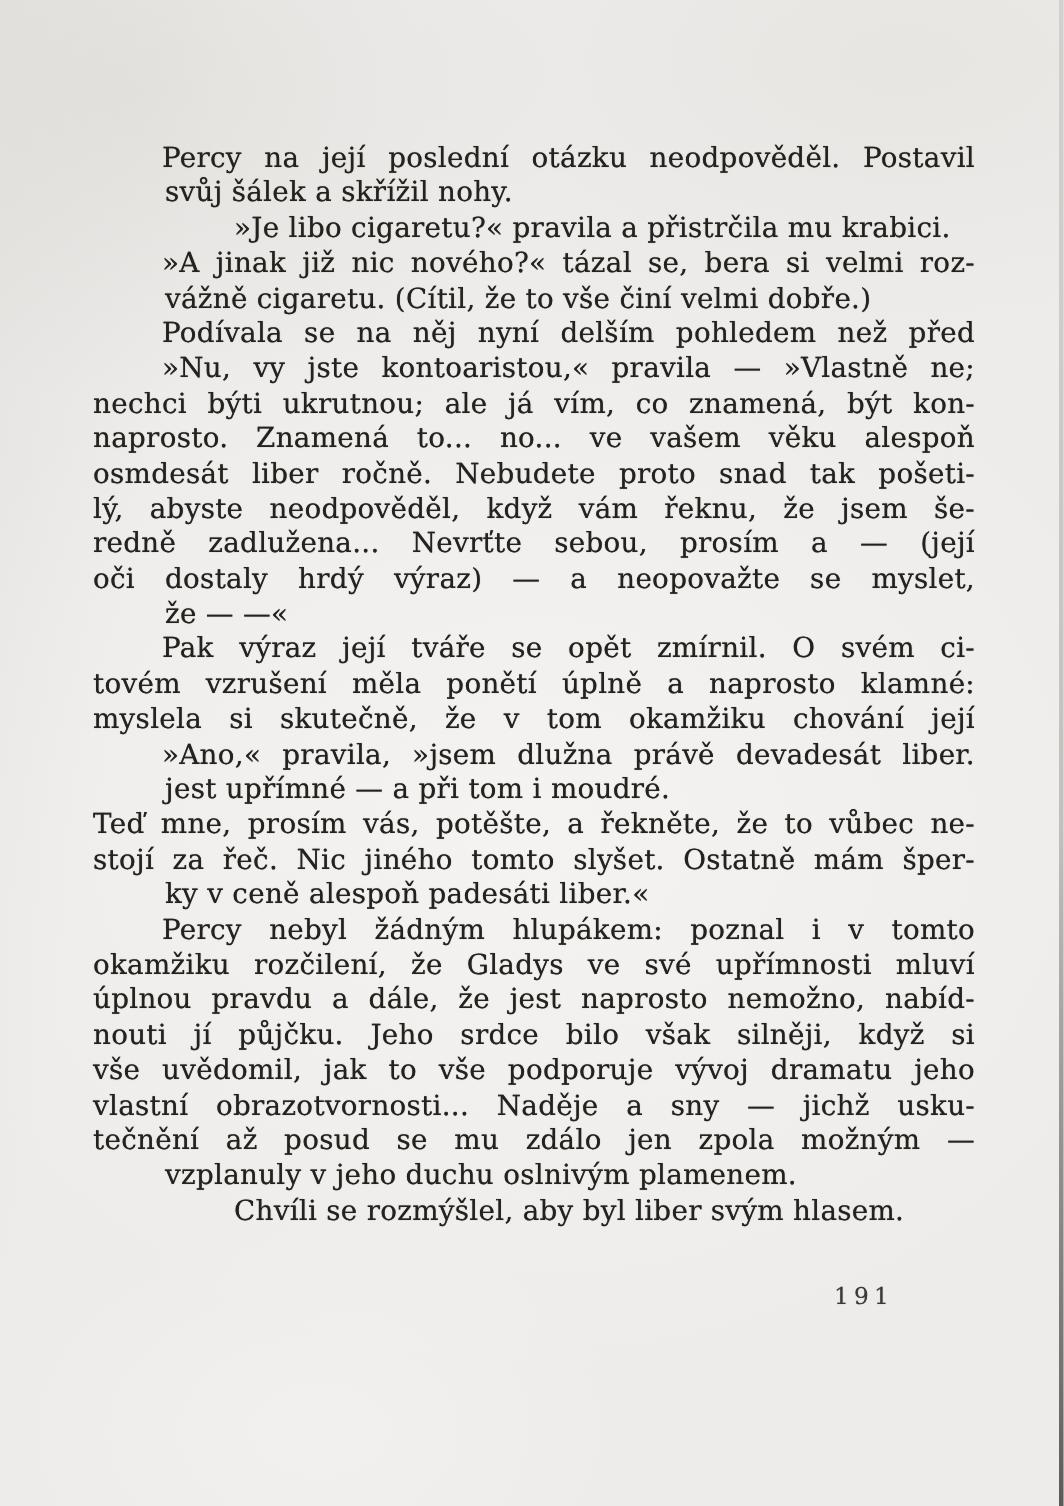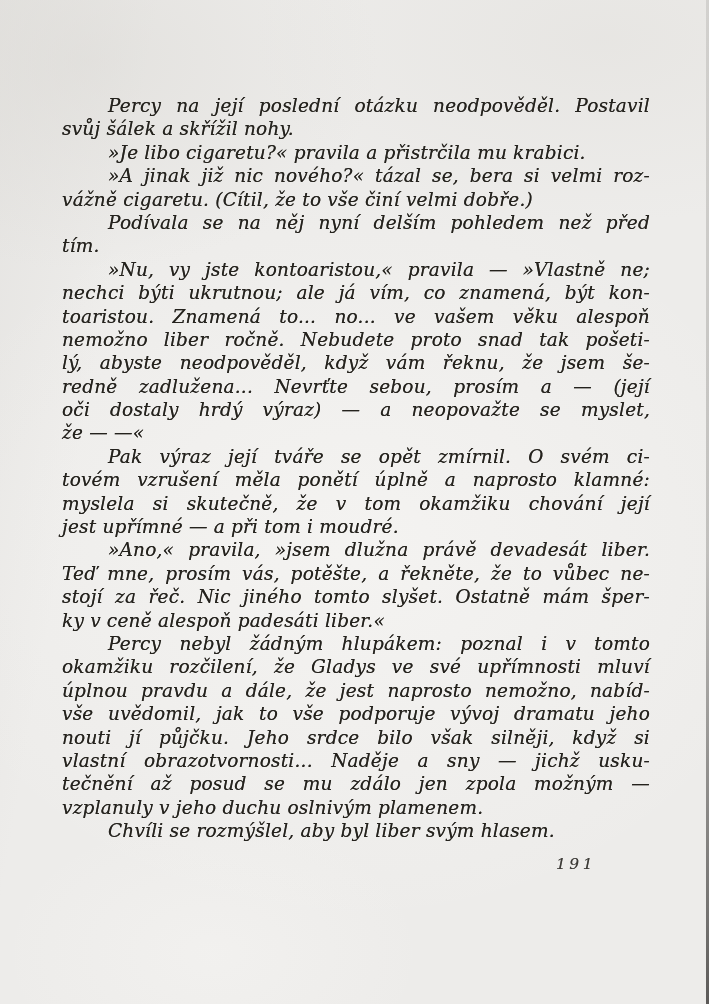--- a/index.html
+++ b/index.html
@@ -21,21 +21,20 @@
   .page {
     position: absolute;
     inset: 0;
     background-color: var(--paper);
     background-image:
       radial-gradient(ellipse 420px 300px at 12% 6%, rgba(219,217,213,0.55), rgba(219,217,213,0) 70%),
       radial-gradient(ellipse 500px 260px at 85% 4%, rgba(224,222,218,0.45), rgba(224,222,218,0) 70%),
       radial-gradient(ellipse 600px 500px at 50% 55%, rgba(249,248,246,0.6), rgba(249,248,246,0) 75%),
       radial-gradient(ellipse 300px 200px at 30% 95%, rgba(246,245,243,0.5), rgba(246,245,243,0) 70%),
       linear-gradient(100deg, rgba(210,208,204,0.30), rgba(210,208,204,0) 18%);
-    font-style: italic;
   }
   .edge-right {
     position: absolute;
     top: 0;
     right: 0;
     width: 3px;
     height: 100%;
     background: linear-gradient(to bottom,
       rgba(120,118,114,0.20) 0%,
       rgba(110,108,104,0.35) 55%,
@@ -57,20 +56,21 @@
     line-height: 23.4px;
     text-align: justify;
     text-align-last: justify;
     white-space: normal;
   }
   .line.indent {
     text-indent: 46px;
   }
   .line.end {
     text-align-last: left;
+    margin-left: 48px;
   }
   .page-number {
     position: absolute;
     top: 855px;
     left: 556px;
     width: 90px;
     text-align: left;
     font-size: 15.5px;
     letter-spacing: 3.5px;
     color: #3c3a36;
@@ -82,42 +82,41 @@
 <body>
 
 <div class="page">
   <div class="textblock">
       <div class="line indent">Percy na její poslední otázku neodpověděl. Postavil</div>
       <div class="line end">svůj šálek a skřížil nohy.</div>
       <div class="line indent end">»Je libo cigaretu?« pravila a přistrčila mu krabici.</div>
       <div class="line indent">»A jinak již nic nového?« tázal se, bera si velmi roz-</div>
       <div class="line end">vážně cigaretu. (Cítil, že to vše činí velmi dobře.)</div>
       <div class="line indent">Podívala se na něj nyní delším pohledem než před</div>
-      <div class="line end">tím.</div>
       <div class="line indent">»Nu, vy jste kontoaristou,« pravila — »Vlastně ne;</div>
       <div class="line">nechci býti ukrutnou; ale já vím, co znamená, být kon-</div>
-      <div class="line">toaristou. Znamená to... no... ve vašem věku alespoň</div>
-      <div class="line">nemožno liber ročně. Nebudete proto snad tak pošeti-</div>
+      <div class="line">naprosto. Znamená to... no... ve vašem věku alespoň</div>
+      <div class="line">osmdesát liber ročně. Nebudete proto snad tak pošeti-</div>
       <div class="line">lý, abyste neodpověděl, když vám řeknu, že jsem še-</div>
       <div class="line">redně zadlužena... Nevrťte sebou, prosím a — (její</div>
       <div class="line">oči dostaly hrdý výraz) — a neopovažte se myslet,</div>
       <div class="line end">že — —«</div>
       <div class="line indent">Pak výraz její tváře se opět zmírnil. O svém ci-</div>
       <div class="line">tovém vzrušení měla ponětí úplně a naprosto klamné:</div>
       <div class="line">myslela si skutečně, že v tom okamžiku chování její</div>
+      <div class="line indent">»Ano,« pravila, »jsem dlužna právě devadesát liber.</div>
       <div class="line end">jest upřímné — a při tom i moudré.</div>
-      <div class="line indent">»Ano,« pravila, »jsem dlužna právě devadesát liber.</div>
       <div class="line">Teď mne, prosím vás, potěšte, a řekněte, že to vůbec ne-</div>
       <div class="line">stojí za řeč. Nic jiného tomto slyšet. Ostatně mám šper-</div>
       <div class="line end">ky v ceně alespoň padesáti liber.«</div>
       <div class="line indent">Percy nebyl žádným hlupákem: poznal i v tomto</div>
       <div class="line">okamžiku rozčilení, že Gladys ve své upřímnosti mluví</div>
       <div class="line">úplnou pravdu a dále, že jest naprosto nemožno, nabíd-</div>
+      <div class="line">nouti jí půjčku. Jeho srdce bilo však silněji, když si</div>
       <div class="line">vše uvědomil, jak to vše podporuje vývoj dramatu jeho</div>
-      <div class="line">nouti jí půjčku. Jeho srdce bilo však silněji, když si</div>
       <div class="line">vlastní obrazotvornosti... Naděje a sny — jichž usku-</div>
       <div class="line">tečnění až posud se mu zdálo jen zpola možným —</div>
       <div class="line end">vzplanuly v jeho duchu oslnivým plamenem.</div>
       <div class="line indent end">Chvíli se rozmýšlel, aby byl liber svým hlasem.</div>
     </div>
   <div class="page-number">191</div>
   <div class="edge-right"></div>
 </div>
 
 </body></html>

